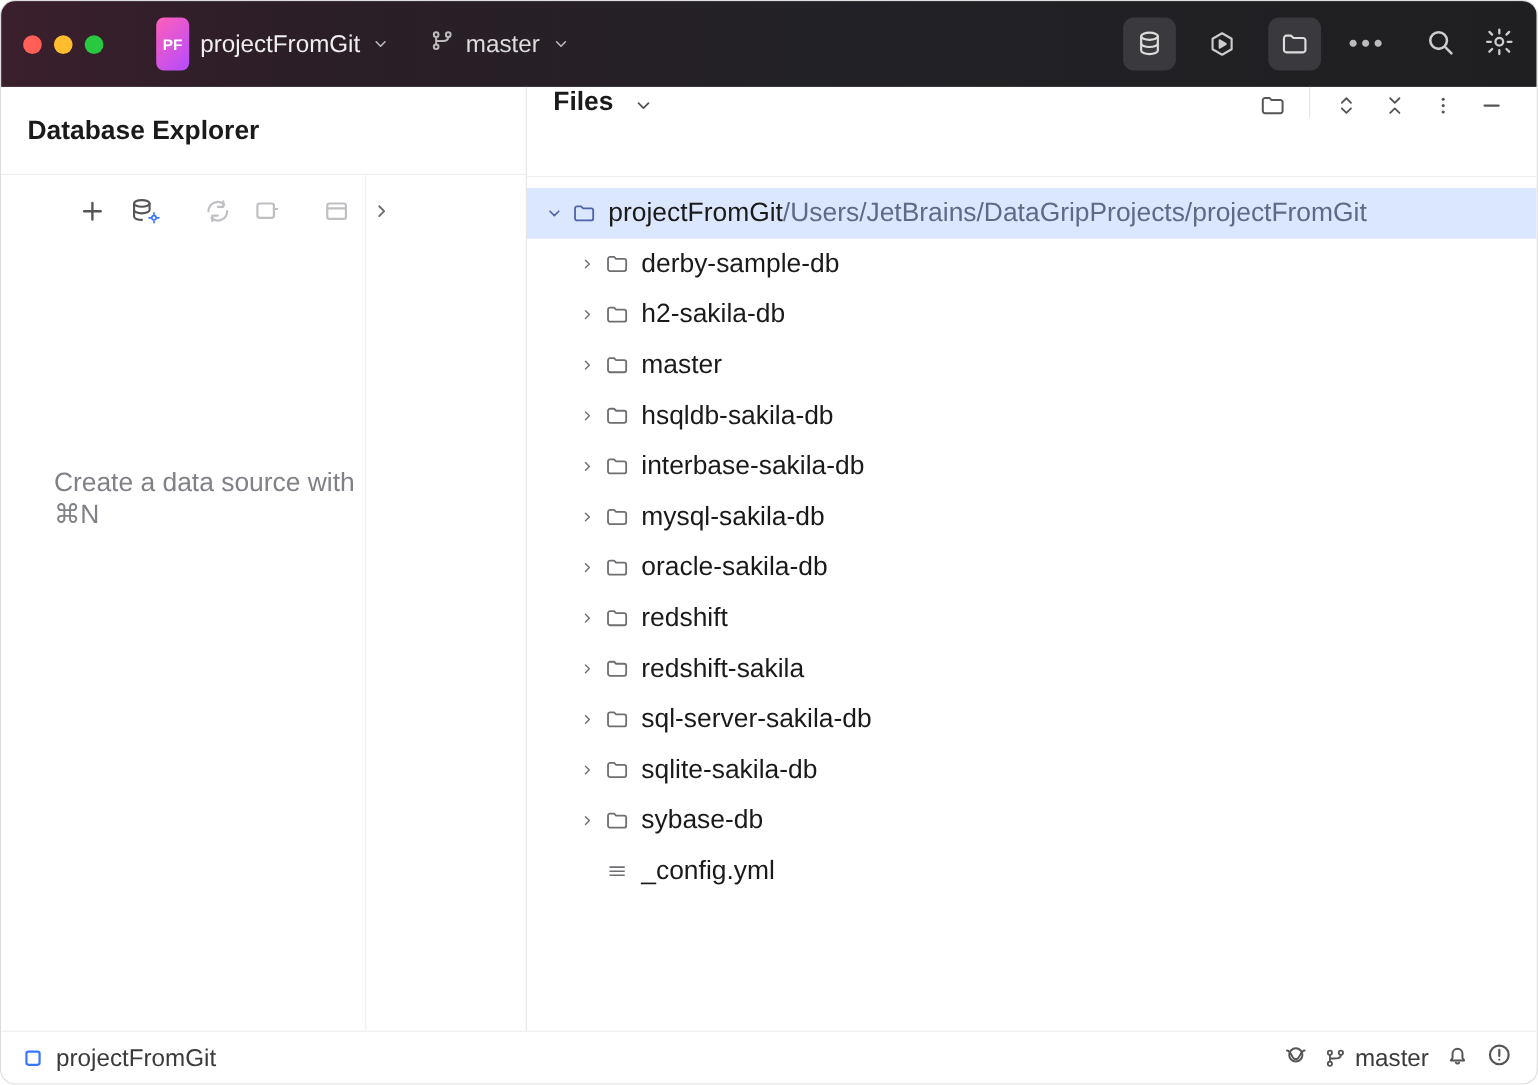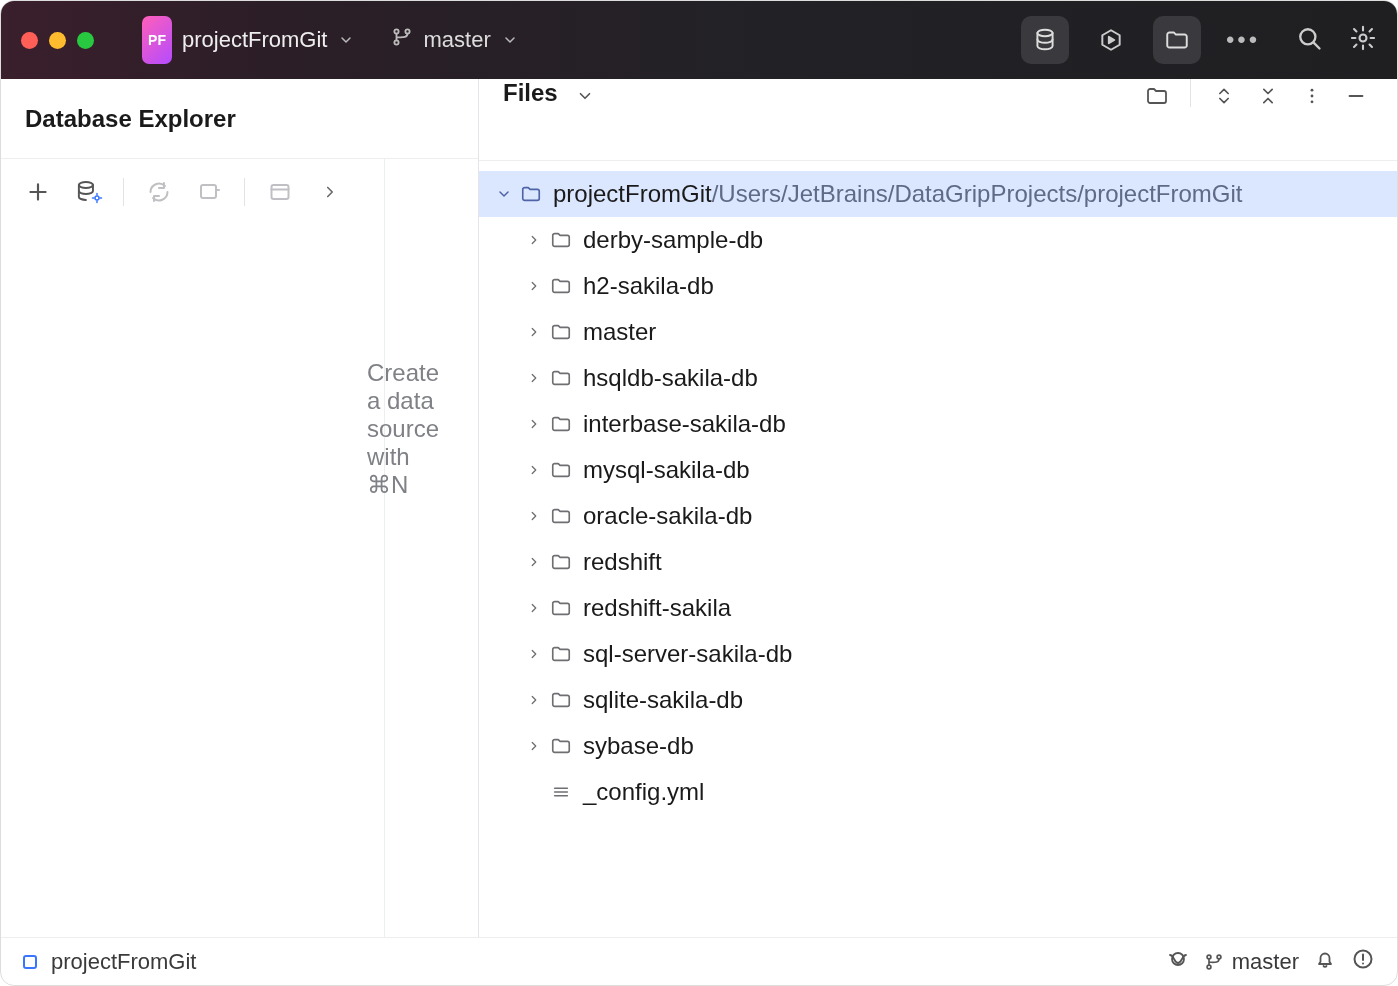--- a/index.html
+++ b/index.html
@@ -25,21 +25,21 @@
 .tb-right { display: flex; align-items: center; gap: 26px; margin-left: 10px; }
 
 
 .main { flex: 1; display: flex; min-height: 0; }
 .left { width: 478px; display: flex; flex-direction: column; border-right: 1px solid #e5e5e8; }
 .right { flex: 1; display: flex; flex-direction: column; min-width: 0; }
 
 
 .panel-head { height: 80px; display: flex; align-items: center; padding: 0 24px; border-bottom: 1px solid #eceef0; }
 .panel-title { font-size: 24px; font-weight: 600; color: #1a1a1a; }
-.left-expl { width: 384px; border-right: 1px solid #eceef0; display: flex; flex-direction: row; }
+.left-expl { width: 332px; border-right: 1px solid #eceef0; display: flex; flex-direction: column; padding-left: 48px; }
 .left-cols { flex: 1; display: flex; min-height: 0; }
 .left-blank { flex: 1; }
 
 .left-toolbar { display: flex; align-items: center; gap: 20px; padding: 12px 22px; height: 66px; }
 .left-toolbar .sep { width: 1px; height: 28px; background: #e3e3e6; }
 .tool-ic { width: 30px; height: 30px; display: flex; align-items: center; justify-content: center; color: #555; }
 .tool-ic.dim { color: #b9b9bd; }
 .tool-ic.spacer { margin-left: auto; }
 
 .hint { padding: 0 0 0 0; margin-top: 200px; font-size: 24px; color: #7f8186; text-align: left; }

